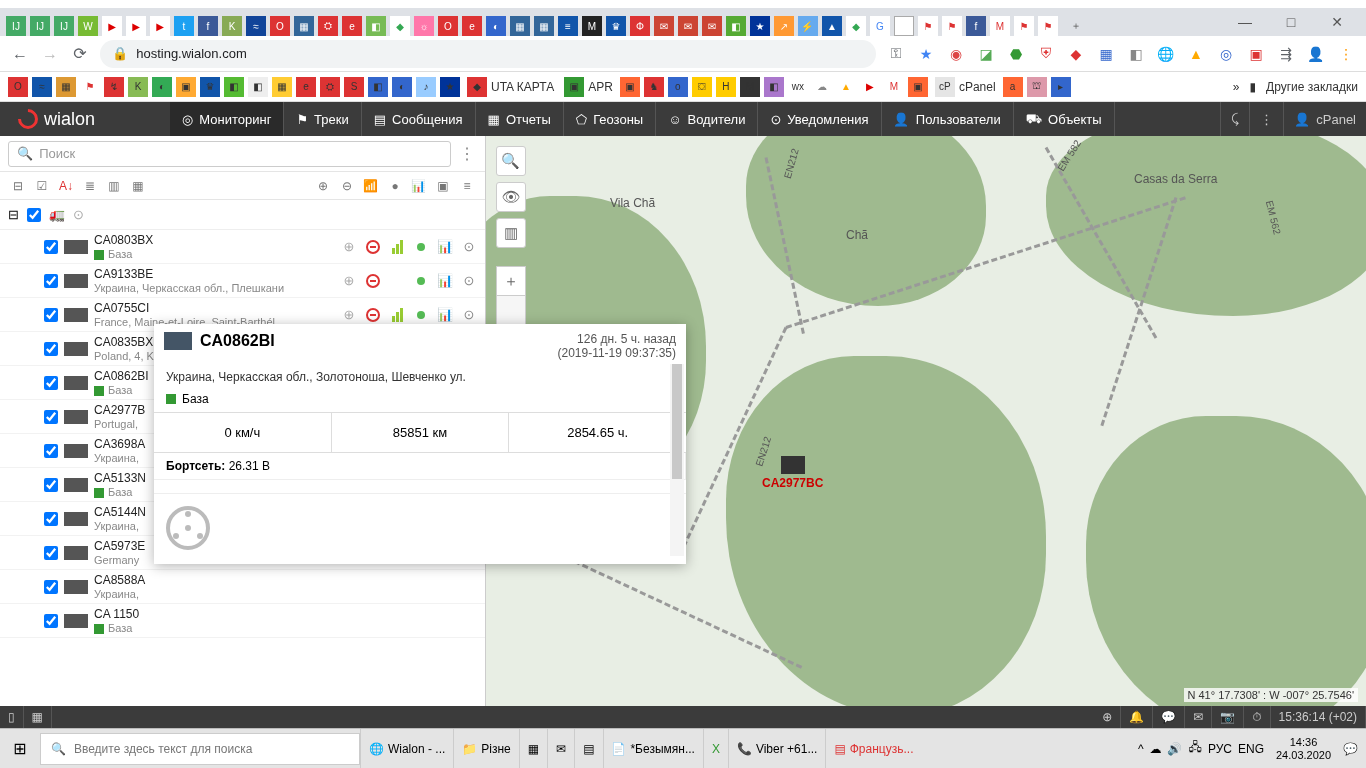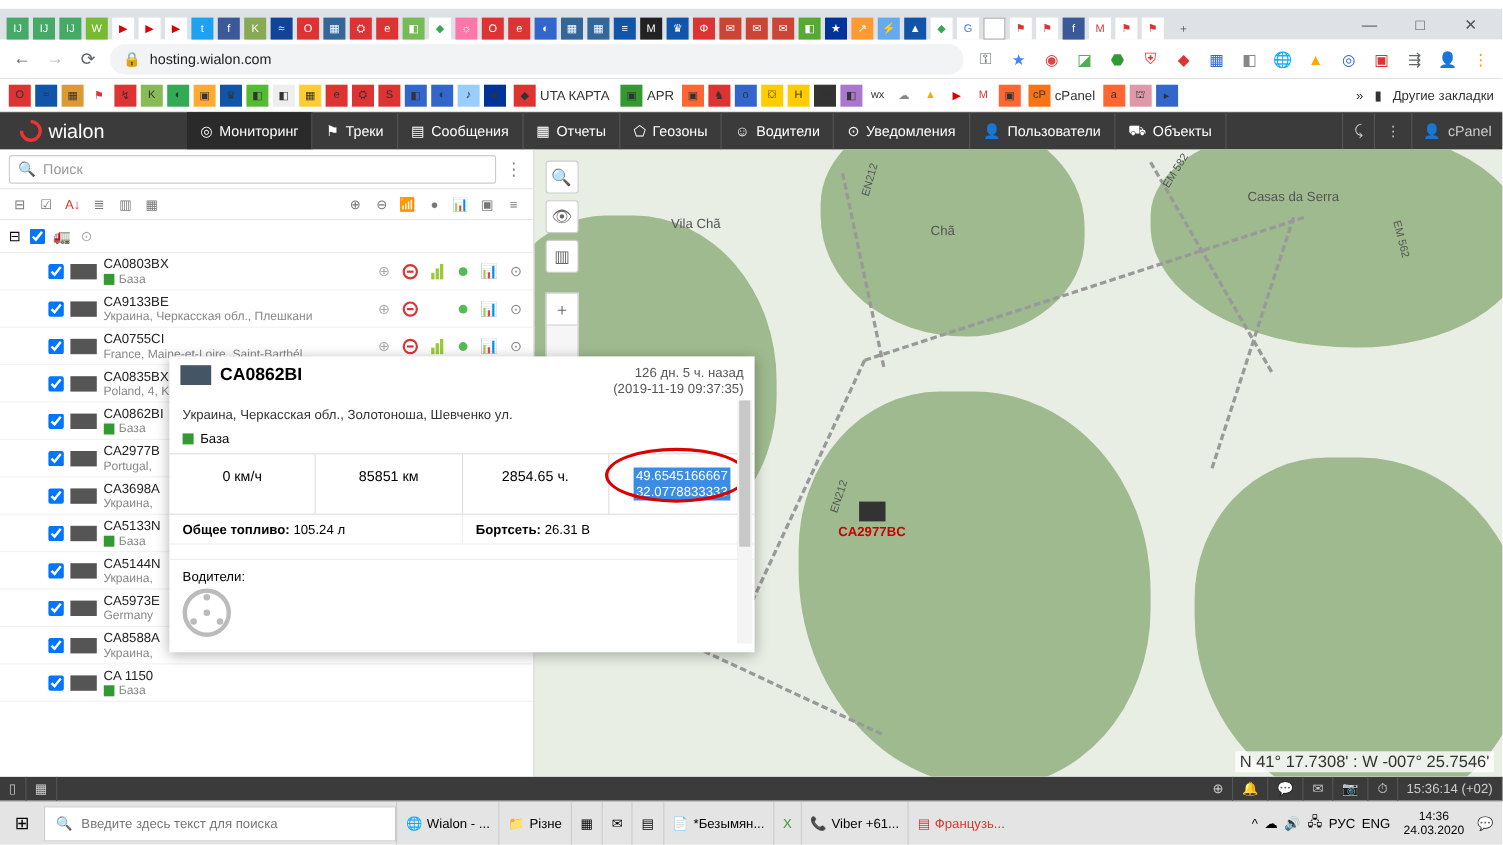--- a/index.html
+++ b/index.html
@@ -101,21 +101,21 @@
   .mapbtn { width:30px; height:30px; background:#fff; border:1px solid #ccc; border-radius:3px; display:flex; align-items:center; justify-content:center; color:#666; font-size:15px; }
   .zoom { position:absolute; left:10px; top:130px; }
   .zoom .mapbtn { border-radius:0; }
   .zoom .tr { width:30px; height:80px; background:#f6f6f6; border-left:1px solid #ccc; border-right:1px solid #ccc; position:relative; }
   .zoom .hnd { position:absolute; left:4px; right:4px; top:54px; height:10px; background:#888; border-radius:2px; }
   .road { position:absolute; border-top:3px dashed #999; transform-origin:left center; }
   .green { position:absolute; background:#9fba8f; border-radius:40% 50% 45% 55%; }
   .maplabel { position:absolute; font-size:12px; color:#555; }
   .unitmap { position:absolute; font-size:12px; color:#c00; font-weight:bold; text-align:center; }
   .unitmap .tico2 { width:24px; height:18px; background:#333; margin:0 auto 2px; }
-  .coordlabel { position:absolute; right:8px; bottom:4px; font-size:15px; color:#333; background:rgba(255,255,255,.8); padding:1px 4px; }
+  .coordlabel { position:absolute; right:8px; bottom:4px; font-size:11px; color:#333; background:rgba(255,255,255,.8); padding:1px 4px; }
 
   
   .appbot { height:22px; background:#3b3b3b; display:flex; align-items:center; color:#ccc; font-size:12px; }
   .appbot .cell { padding:0 8px; border-right:1px solid #555; height:100%; display:flex; align-items:center; }
   .appbot .rt { margin-left:auto; }
 
   
   .taskbar { height:40px; background:#e4e4e4; border-top:1px solid #bbb; display:flex; align-items:center; font-size:12px; }
   .start { width:40px; height:40px; display:flex; align-items:center; justify-content:center; font-size:16px; }
   .searchbox { width:320px; height:32px; background:#fff; border:1px solid #ccc; display:flex; align-items:center; padding:0 10px; gap:8px; color:#777; }
@@ -242,21 +242,21 @@
   <div class="bm" style="background:#fc0;color:#333">H</div>
   <div class="bm" style="background:#333">M</div>
   <div class="bm" style="background:#a7c">◧</div>
   <div class="bm" style="background:#fff;color:#333">wx</div>
   <div class="bm" style="background:#fff;color:#888">☁</div>
   <div class="bm" style="background:#fff;color:#fa0">▲</div>
   <div class="bm" style="background:#fff;color:#d00">▶</div>
   <div class="bm" style="background:#fff;color:#d33">M</div>
   <div class="bm" style="background:#f63">▣</div>
   <div class="bmwide">
-      <div class="bm" style="background:#f97316">cP</div>
+      <div class="bm" style="background:#e5e5e5">cP</div>
       <span>cPanel</span>
     </div>
   <div class="bm" style="background:#f63">a</div>
   <div class="bm" style="background:#d9a">⛫</div>
   <div class="bm" style="background:#36c">▸</div>
   <div style="flex:1"></div>
   <span>»</span>
   <span style="margin:0 6px">▮</span>
   <span>Другие закладки</span>
 </div>
@@ -540,32 +540,26 @@
       </div>
       <div class="paddr">Украина, Черкасская обл., Золотоноша, Шевченко ул.</div>
       <div class="pbase">
           <div class="sq"></div>
           <span>База</span>
         </div>
       <div class="ptable" style="position:relative">
         <div class="pcell">0 км/ч</div>
         <div class="pcell">85851 км</div>
         <div class="pcell">2854.65 ч.</div>
-        <div class="pcell" style="position:relative">
-          <span class="coords"><span>49.6545166667</span><br><span>32.0778833333</span></span>
-          <div class="ellipse" style="left:-4px; top:-6px;"></div>
-        </div>
       </div>
       <div class="psplit" style="border-bottom:1px solid #eee">
-        <div><b>Общее топливо:</b> <span>105.24 л</span></div>
         <div><b>Бортсеть:</b> <span>26.31 В</span></div>
       </div>
       <div class="psect" style="height:14px"></div>
       <div class="drvbox">
-        <div>Водители:</div>
         <div class="wheel"></div>
       </div>
       <div class="pscroll">
           <div class="thmb"></div>
         </div>
     </div>
   </div>
 
   <div class="map">
     <div class="green" style="left:-40px; top:60px; width:260px; height:300px"></div>
@@ -575,21 +569,21 @@
     <div class="green" style="left:560px; top:-20px; width:340px; height:200px"></div>
 
     <div class="road" style="left:280px; top:20px; width:180px; transform:rotate(78deg)"></div>
     <div class="road" style="left:300px; top:190px; width:260px; transform:rotate(115deg)"></div>
     <div class="road" style="left:80px; top:420px; width:260px; transform:rotate(25deg)"></div>
     <div class="road" style="left:300px; top:190px; width:420px; transform:rotate(-18deg)"></div>
     <div class="road" style="left:560px; top:10px; width:220px; transform:rotate(60deg)"></div>
     <div class="road" style="left:690px; top:60px; width:240px; transform:rotate(108deg)"></div>
 
     <div class="maplabel" style="left:124px; top:60px">Vila Chã</div>
-    <div class="maplabel" style="left:360px; top:67px">Chã</div>
+    <div class="maplabel" style="left:360px; top:92px">Chã</div>
     <div class="maplabel" style="left:648px; top:36px">Casas da Serra</div>
     <div class="maplabel" style="left:290px; top:22px; transform:rotate(-74deg); font-size:10px">EN212</div>
     <div class="maplabel" style="left:566px; top:14px; transform:rotate(-58deg); font-size:10px">EM 582</div>
     <div class="maplabel" style="left:770px; top:76px; transform:rotate(76deg); font-size:10px">EM 562</div>
     <div class="maplabel" style="left:262px; top:310px; transform:rotate(-72deg); font-size:10px">EN212</div>
 
     <div class="unitmap" style="left:276px; top:320px">
       <div class="tico2"></div><span>CA2977BC</span>
     </div>
 

